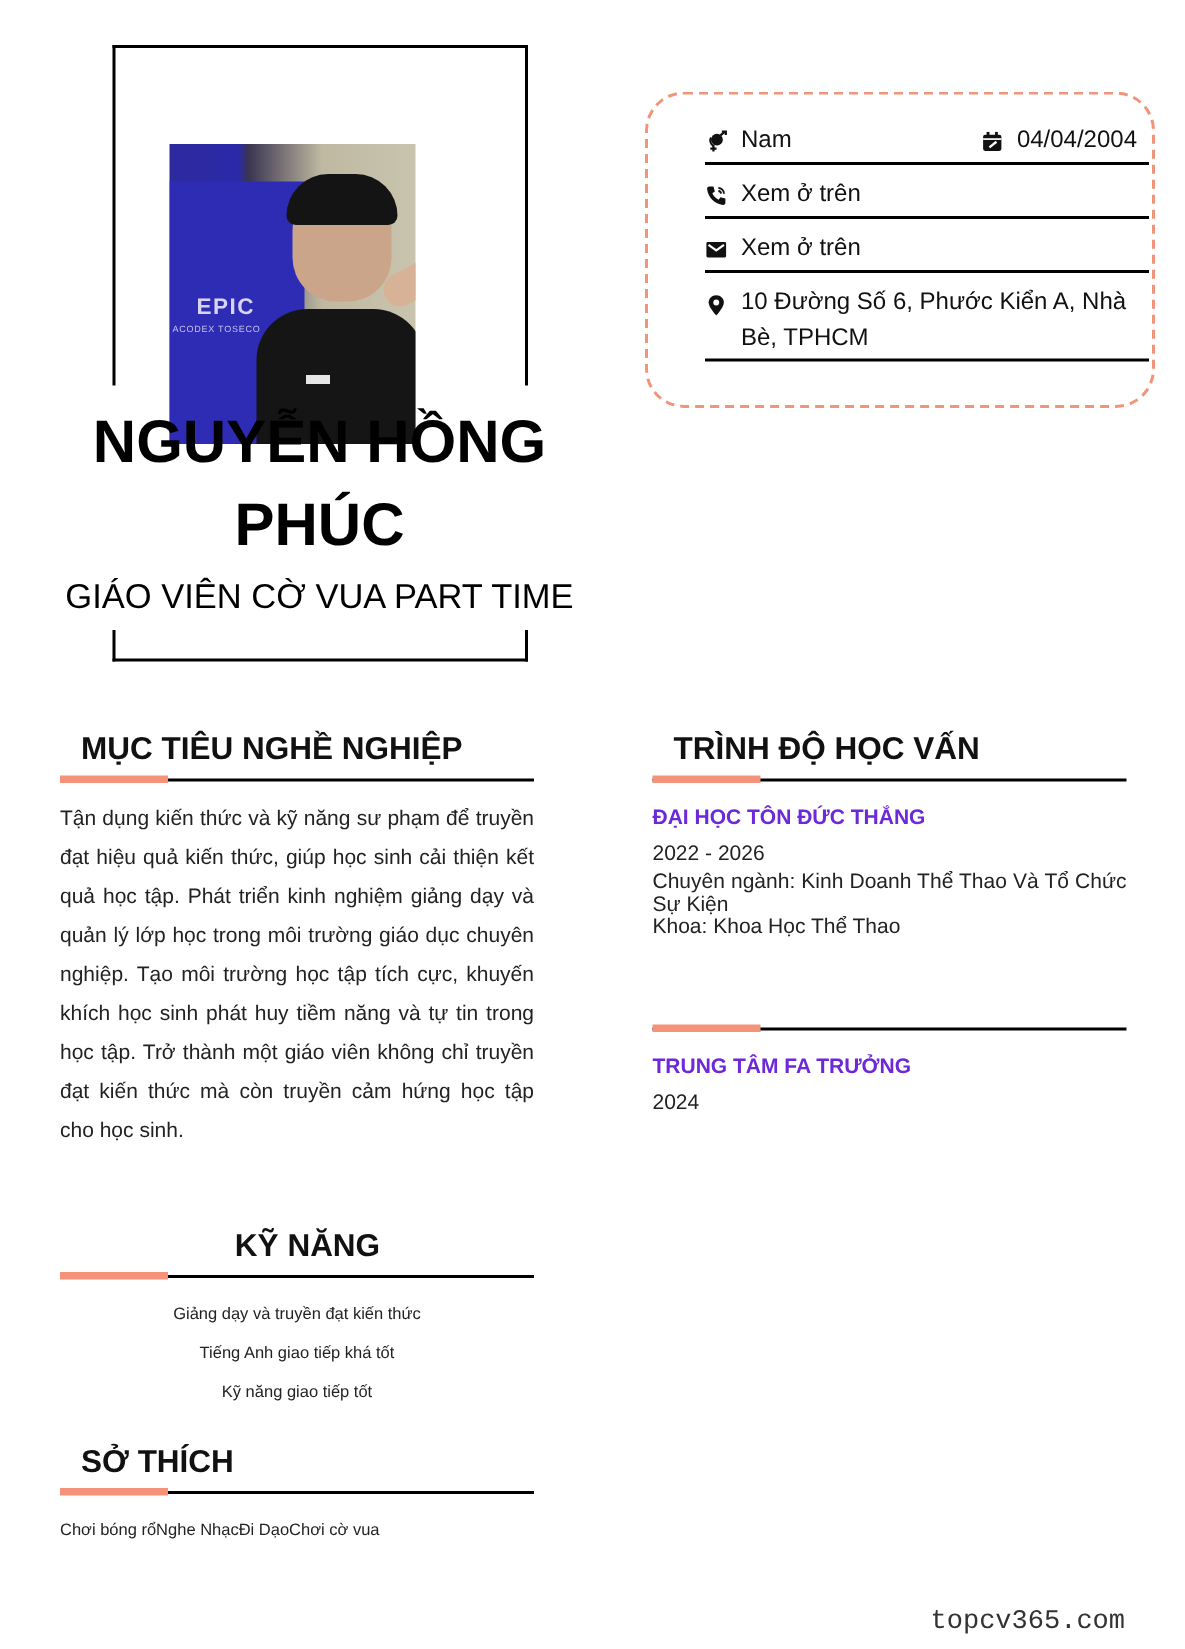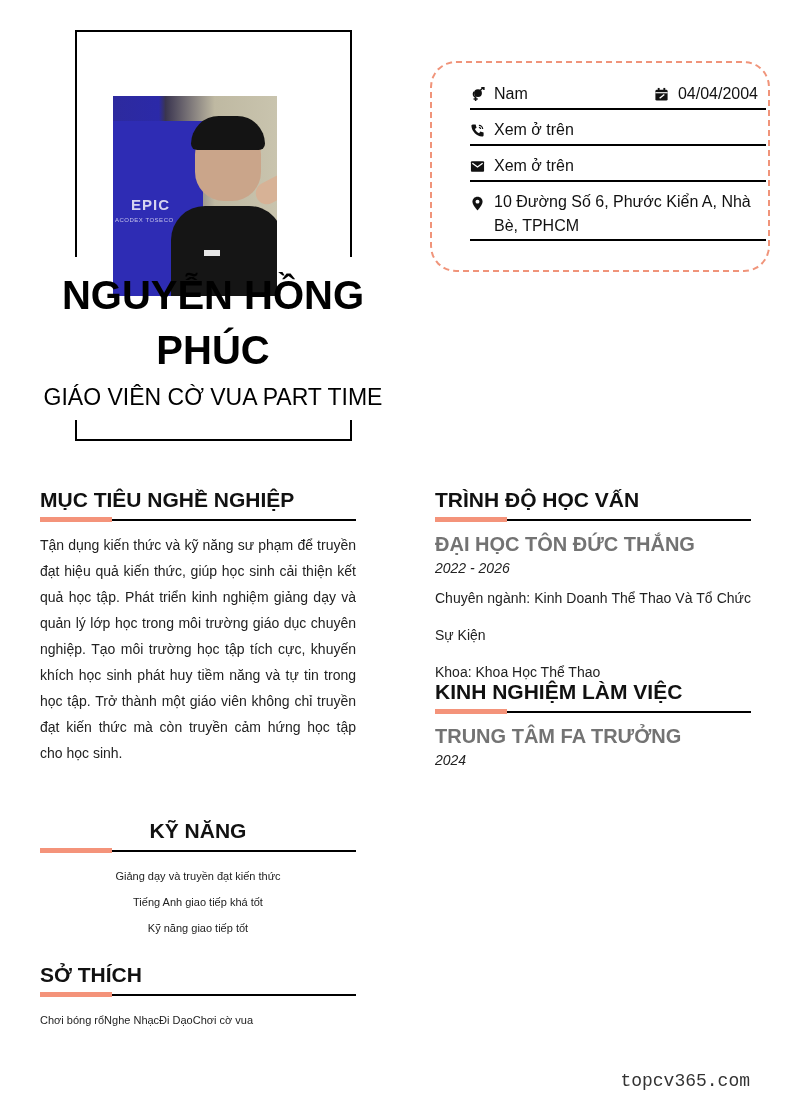--- a/index.html
+++ b/index.html
@@ -44,30 +44,30 @@
   .row-phone { top: 55px; height: 28px; }
   .row-email { top: 91px; height: 28px; }
   .row-address { top: 127px; height: 51px; }
   .row-address .ico { margin-top: 3px; }
   .row-address .txt { width: 272px; }
 
   
   .section { position: absolute; width: 316px; }
   .col-left { left: 40px; }
   .col-right { left: 435px; }
-  .sec-title { font-size: 21px; font-weight: bold; color: #111; line-height: 26px; height: 26px; }
+  .sec-title { font-size: 21px; font-weight: bold; color: #111; line-height: 26px; height: 26px; margin-left: 14px; }
   .sec-rule { position: relative; height: 5px; margin-top: 4px; margin-bottom: 10px; }
   .sec-rule .black { position: absolute; left: 0; right: 0; top: 2px; height: 2px; background: #000; }
   .sec-rule .accent { position: absolute; left: 0; top: 0; width: 72px; height: 5px; background: #f4937a; }
   .para { font-size: 14px; line-height: 26px; color: #222; text-align: justify; }
   .list-item { font-size: 11px; line-height: 26px; color: #222; }
-  .org { font-size: 20px; font-weight: bold; line-height: 24px; color: #737373; }
-  .period { font-size: 14px; font-style: italic; line-height: 24px; color: #222; }
+  .org { font-size: 14px; font-weight: bold; line-height: 24px; color: #6d28d9; }
+  .period { font-size: 14px; line-height: 24px; color: #222; }
   .position { font-size: 14px; font-weight: bold; line-height: 24px; color: #111; }
-  .detail { font-size: 14px; line-height: 37px; color: #222; text-align: justify; }
+  .detail { font-size: 14px; line-height: 15px; color: #222; text-align: justify; }
 
   .footer { position: absolute; right: 40px; top: 1071px; font-family: "Liberation Mono", "DejaVu Sans Mono", monospace;
     font-size: 18px; color: #333; }
 </style>
 </head>
 <body>
 
 <div class="frame-top"></div>
 <div class="photo" title="Profile photo">
   <div class="pillar"></div>
@@ -177,21 +177,20 @@
       <div class="black"></div>
       <div class="accent"></div>
     </div>
   <div class="org">ĐẠI HỌC TÔN ĐỨC THẮNG</div>
   <div class="period">2022 - 2026</div>
   <div class="detail">Chuyên ngành: Kinh Doanh Thể Thao Và Tổ Chức Sự Kiện</div>
   <div class="detail">Khoa: Khoa Học Thể Thao</div>
 </div>
 
 <div class="section col-right" style="top:679px;">
-  <div class="sec-title">KINH NGHIỆM LÀM VIỆC</div>
   <div class="sec-rule">
       <div class="black"></div>
       <div class="accent"></div>
     </div>
   <div class="org">TRUNG TÂM FA TRƯỞNG</div>
   <div class="period">2024</div>
 </div>
 
 <div class="footer">topcv365.com</div>
 

